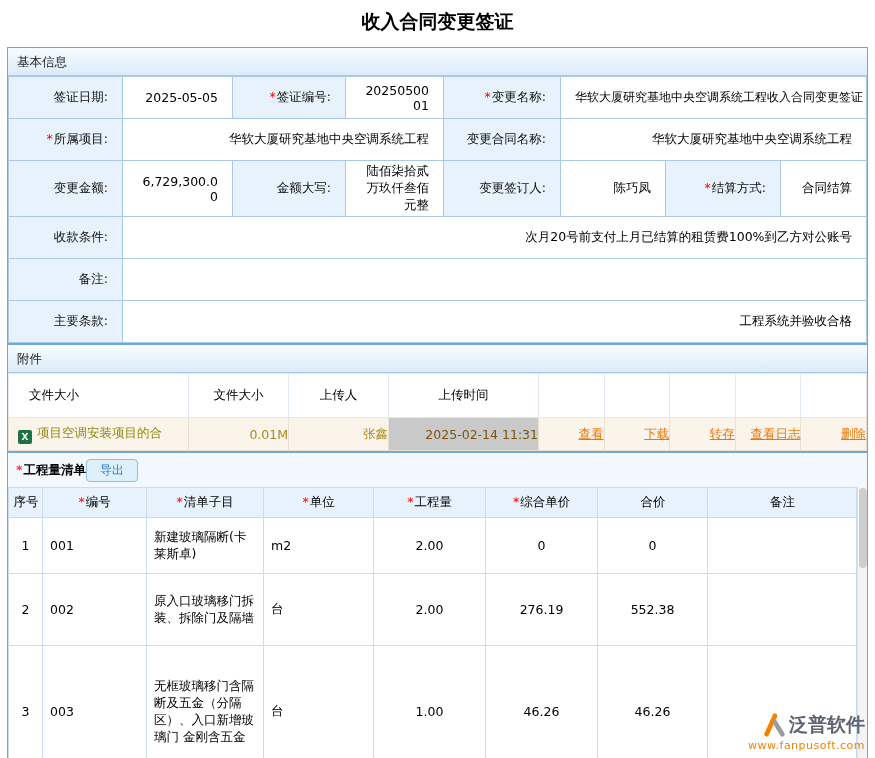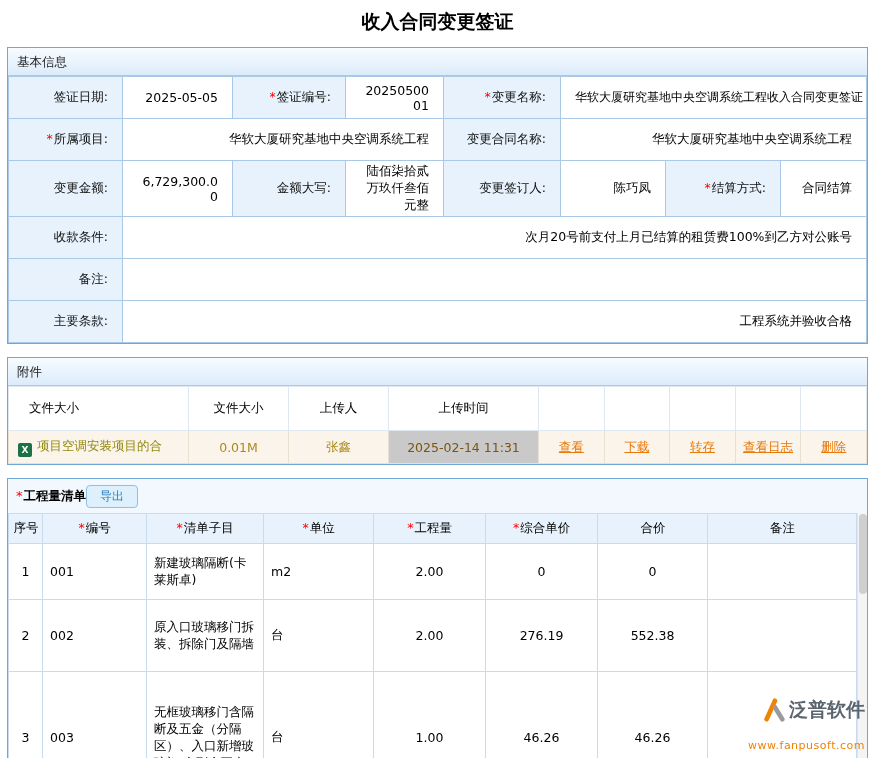--- a/index.html
+++ b/index.html
@@ -1,33 +1,33 @@
 <!DOCTYPE html>
 <html><head>
 <meta charset="utf-8">
 <style>
   *{box-sizing:border-box;margin:0;padding:0}
   html,body{width:875px;height:758px}
   body{font-family:"DejaVu Sans","Liberation Sans",sans-serif;background:#fff;overflow:hidden;position:relative;font-size:13px;color:#000}
   .page{padding:0 7px}
   .page-title{text-align:center;font-weight:bold;font-size:19px;padding:9px 0 12px;color:#000}
-  .panel{border:1px solid #6fa7d6;margin-bottom:13px;background:#86efac}
+  .panel{border:1px solid #6fa7d6;background:#86efac}
   .panel-header{height:28px;line-height:27px;padding:0 9px;background:linear-gradient(180deg,#f7fcff,#dcebfa);border-bottom:1px solid #aac9e6;font-size:12.5px;color:#222}
   table{border-collapse:collapse;width:100%;table-layout:fixed}
   td,th{font-size:12.5px;font-weight:normal;vertical-align:middle;word-break:break-all}
   .form-table td{border:1px solid #aac9e6;padding:2px 14px}
   .form-table tr.rA td{height:42px}
   .form-table tr.rB td{height:54px}
   .form-table .lbl{background:#e7f2fc;text-align:right;color:#111}
   .form-table .val{background:#fff;text-align:right}
   .nowrap{white-space:nowrap;overflow:hidden;font-size:12px}
   .req{color:#ff0000;margin-right:1px}
   
   .att-table th{border:1px solid #dfe8f1;height:44px;background:#fff;color:#000;text-align:center}
-  .att-table td{border:1px solid #e9e0d2;height:33px;background:#fbf4ea;text-align:center}
+  .att-table td{border:1px solid #e9e0d2;height:33px;background:#fbf4ea;text-align:right}
   .att-table th.ta-l{text-align:left;padding-left:20px}
   .att-table td.name-cell{text-align:left;padding-left:9px;white-space:nowrap;overflow:hidden}
   .file-link{color:#938a10;text-decoration:none;cursor:pointer}
   .olive{color:#a98a1c}
   .att-table td.time-cell{background:#c9c9c9;color:#7c5410}
   .act{color:#e8780a;text-decoration:underline;cursor:pointer}
   .xls-icon{display:inline-block;width:14px;height:14px;background:#1e7145;color:#fff;font-size:9px;font-weight:bold;text-align:center;line-height:14px;border-radius:2px;margin-right:5px;vertical-align:-3px}
   
   .boq-toolbar{height:34px;display:flex;align-items:center;padding:0 8px;background:#f2f8fd;}
   .boq-title{font-size:12.5px;color:#000;font-weight:bold}
@@ -38,21 +38,21 @@
   .boq-table .ta-l{text-align:left}
   tr.boq-r1 td{height:56px}
   tr.boq-r2 td{height:72px}
   tr.boq-r3 td{height:132px}
   .scrollbar{position:absolute;top:0;right:0;bottom:0;width:10px;background:#f4f4f4;border-left:1px solid #e2e2e2}
   .scroll-thumb{position:absolute;top:1px;left:1px;width:8px;height:80px;background:#cfcfcf;border-radius:4px}
   
   .logo{position:absolute;right:10px;bottom:6px;text-align:right;z-index:5}
   .logo-top{display:flex;align-items:center;gap:3px;justify-content:flex-end}
   .logo-brand{font-size:19px;font-weight:bold;color:#5c6470}
-  .logo-site{font-size:11px;color:#ef8200;margin-top:16px;letter-spacing:.5px}
+  .logo-site{font-size:11px;color:#ef8200;margin-top:1px;letter-spacing:.5px}
 </style>
 </head>
 <body>
 
 <div class="page">
 
   <div class="page-title">收入合同变更签证</div>
 
   <div class="panel">
     <div class="panel-header">基本信息</div>

